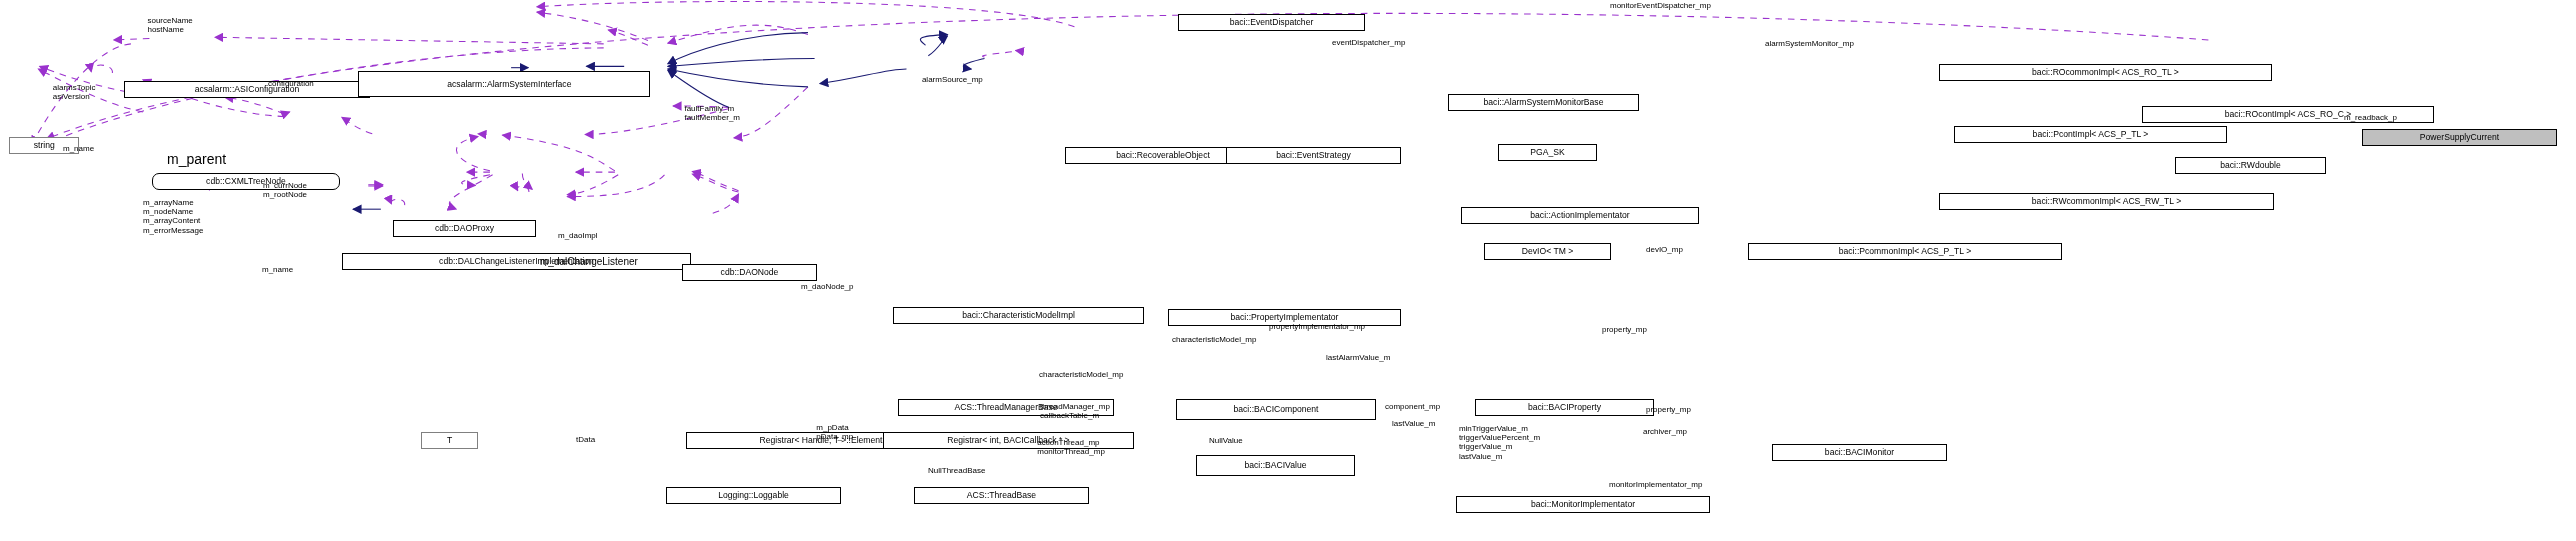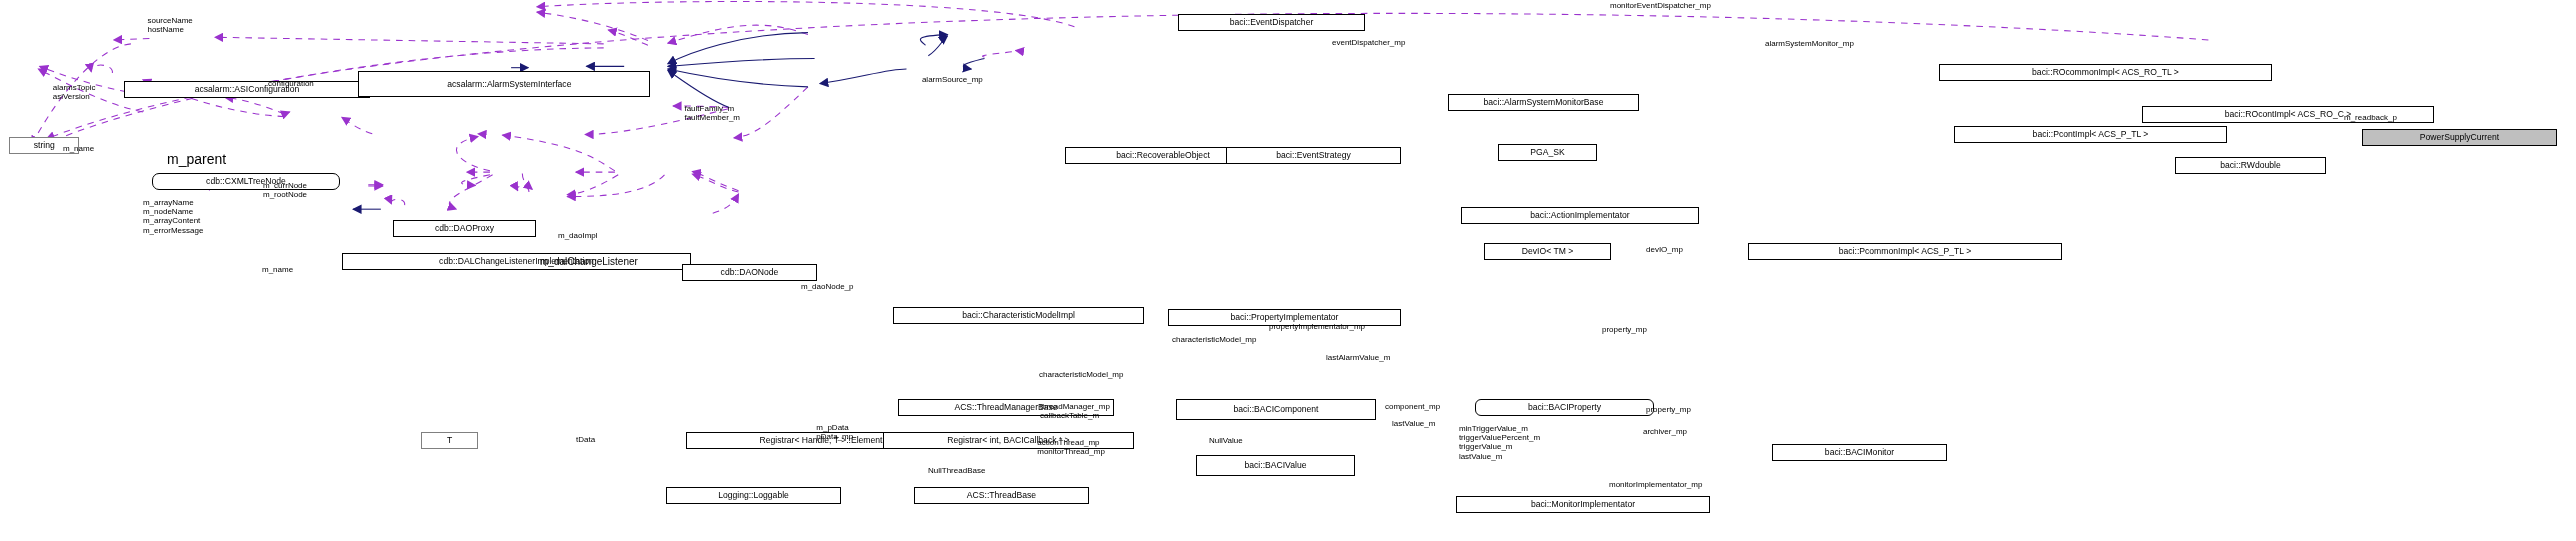--- a/index.html
+++ b/index.html
@@ -182,32 +182,33 @@
     <div class="node" style="left: 893px; top: 307px; width: 251px; height: 17px; font-size: 8.6px;">baci::CharacteristicModelImpl</div>
     <div class="node" style="left: 1168px; top: 309px; width: 233px; height: 17px; font-size: 8.6px;">baci::PropertyImplementator</div>
     <div class="node" style="left: 1178px; top: 14px; width: 187px; height: 17px; font-size: 8.6px;">baci::EventDispatcher</div>
     <div class="node" style="left: 1448px; top: 94px; width: 191px; height: 17px; font-size: 8.6px;">baci::AlarmSystemMonitorBase</div>
     <div class="node" style="left: 1065px; top: 147px; width: 196px; height: 17px; font-size: 8.6px;">baci::RecoverableObject</div>
     <div class="node" style="left: 1226px; top: 147px; width: 175px; height: 17px; font-size: 8.6px;">baci::EventStrategy</div>
     <div class="node" style="left: 1498px; top: 144px; width: 99px; height: 17px; font-size: 8.6px;">PGA_SK</div>
     <div class="node" style="left: 1461px; top: 207px; width: 238px; height: 17px; font-size: 8.6px;">baci::ActionImplementator</div>
     <div class="node" style="left: 1484px; top: 243px; width: 127px; height: 17px; font-size: 8.6px;">DevIO&lt; TM &gt;</div>
     <div class="node" style="left: 1748px; top: 243px; width: 314px; height: 17px; font-size: 8.6px;">baci::PcommonImpl&lt; ACS_P_TL &gt;</div>
+    <div class="node" style="left: 1939px; top: 193px; width: 335px; height: 17px; font-size: 8.6px;">baci::RWcommonImpl&lt; ACS_RW_TL &gt;</div>
     <div class="node" style="left: 1954px; top: 126px; width: 273px; height: 17px; font-size: 8.6px;">baci::PcontImpl&lt; ACS_P_TL &gt;</div>
     <div class="node" style="left: 1939px; top: 64px; width: 333px; height: 17px; font-size: 8.6px;">baci::ROcommonImpl&lt; ACS_RO_TL &gt;</div>
     <div class="node" style="left: 2142px; top: 106px; width: 292px; height: 17px; font-size: 8.6px;">baci::ROcontImpl&lt; ACS_RO_C &gt;</div>
     <div class="node" style="left: 2175px; top: 157px; width: 151px; height: 17px; font-size: 8.6px;">baci::RWdouble</div>
     <div class="node gray" style="left: 2362px; top: 129px; width: 195px; height: 17px; font-size: 8.6px;">PowerSupplyCurrent</div>
     <div class="node" style="left: 898px; top: 399px; width: 216px; height: 17px; font-size: 8.6px;">ACS::ThreadManagerBase</div>
     <div class="node" style="left: 643px; top: 432px; width: 270px; height: 17px; font-size: 8.6px; margin-left: 43px;">Registrar&lt; Handle, T &gt;::Element</div>
     <div class="node" style="left: 883px; top: 432px; width: 251px; height: 17px; font-size: 8.6px;">Registrar&lt; int, BACICallback * &gt;</div>
     <div class="node plainlt" style="left: 421px; top: 432px; width: 57px; height: 17px; font-size: 8.6px;">T</div>
     <div class="node" style="left: 1176px; top: 399px; width: 200px; height: 21px; font-size: 8.6px;">baci::BACIComponent</div>
     <div class="node" style="left: 1196px; top: 455px; width: 159px; height: 21px; font-size: 8.6px;">baci::BACIValue</div>
-    <div class="node" style="left: 1475px; top: 399px; width: 179px; height: 17px; font-size: 8.6px; border-radius: 6px;">baci::BACIProperty</div>
+    <div class="node" style="left: 1475px; top: 399px; width: 179px; height: 17px; font-size: 8.6px;">baci::BACIProperty</div>
     <div class="node" style="left: 1772px; top: 444px; width: 175px; height: 17px; font-size: 8.6px;">baci::BACIMonitor</div>
     <div class="node" style="left: 1456px; top: 496px; width: 254px; height: 17px; font-size: 8.6px; text-align: right;">baci::MonitorImplementator</div>
     <div class="node" style="left: 666px; top: 487px; width: 175px; height: 17px; font-size: 8.6px;">Logging::Loggable</div>
     <div class="node" style="left: 914px; top: 487px; width: 175px; height: 17px; font-size: 8.6px;">ACS::ThreadBase</div>
     <div class="edge-label" style="left: 152px; top: 16px; font-size: 8px; transform: translateX(-10%);">sourceName
 hostName</div>
     <div class="edge-label" style="left: 57px; top: 83px; font-size: 8px; transform: translateX(-10%);">alarmsTopic
 asiVersion</div>
     <div class="edge-label" style="left: 268px; top: 79px; font-size: 8px;">configuration</div>
     <div class="edge-label" style="left: 690px; top: 104px; font-size: 8px; transform: translateX(-10%);">faultFamily_m

